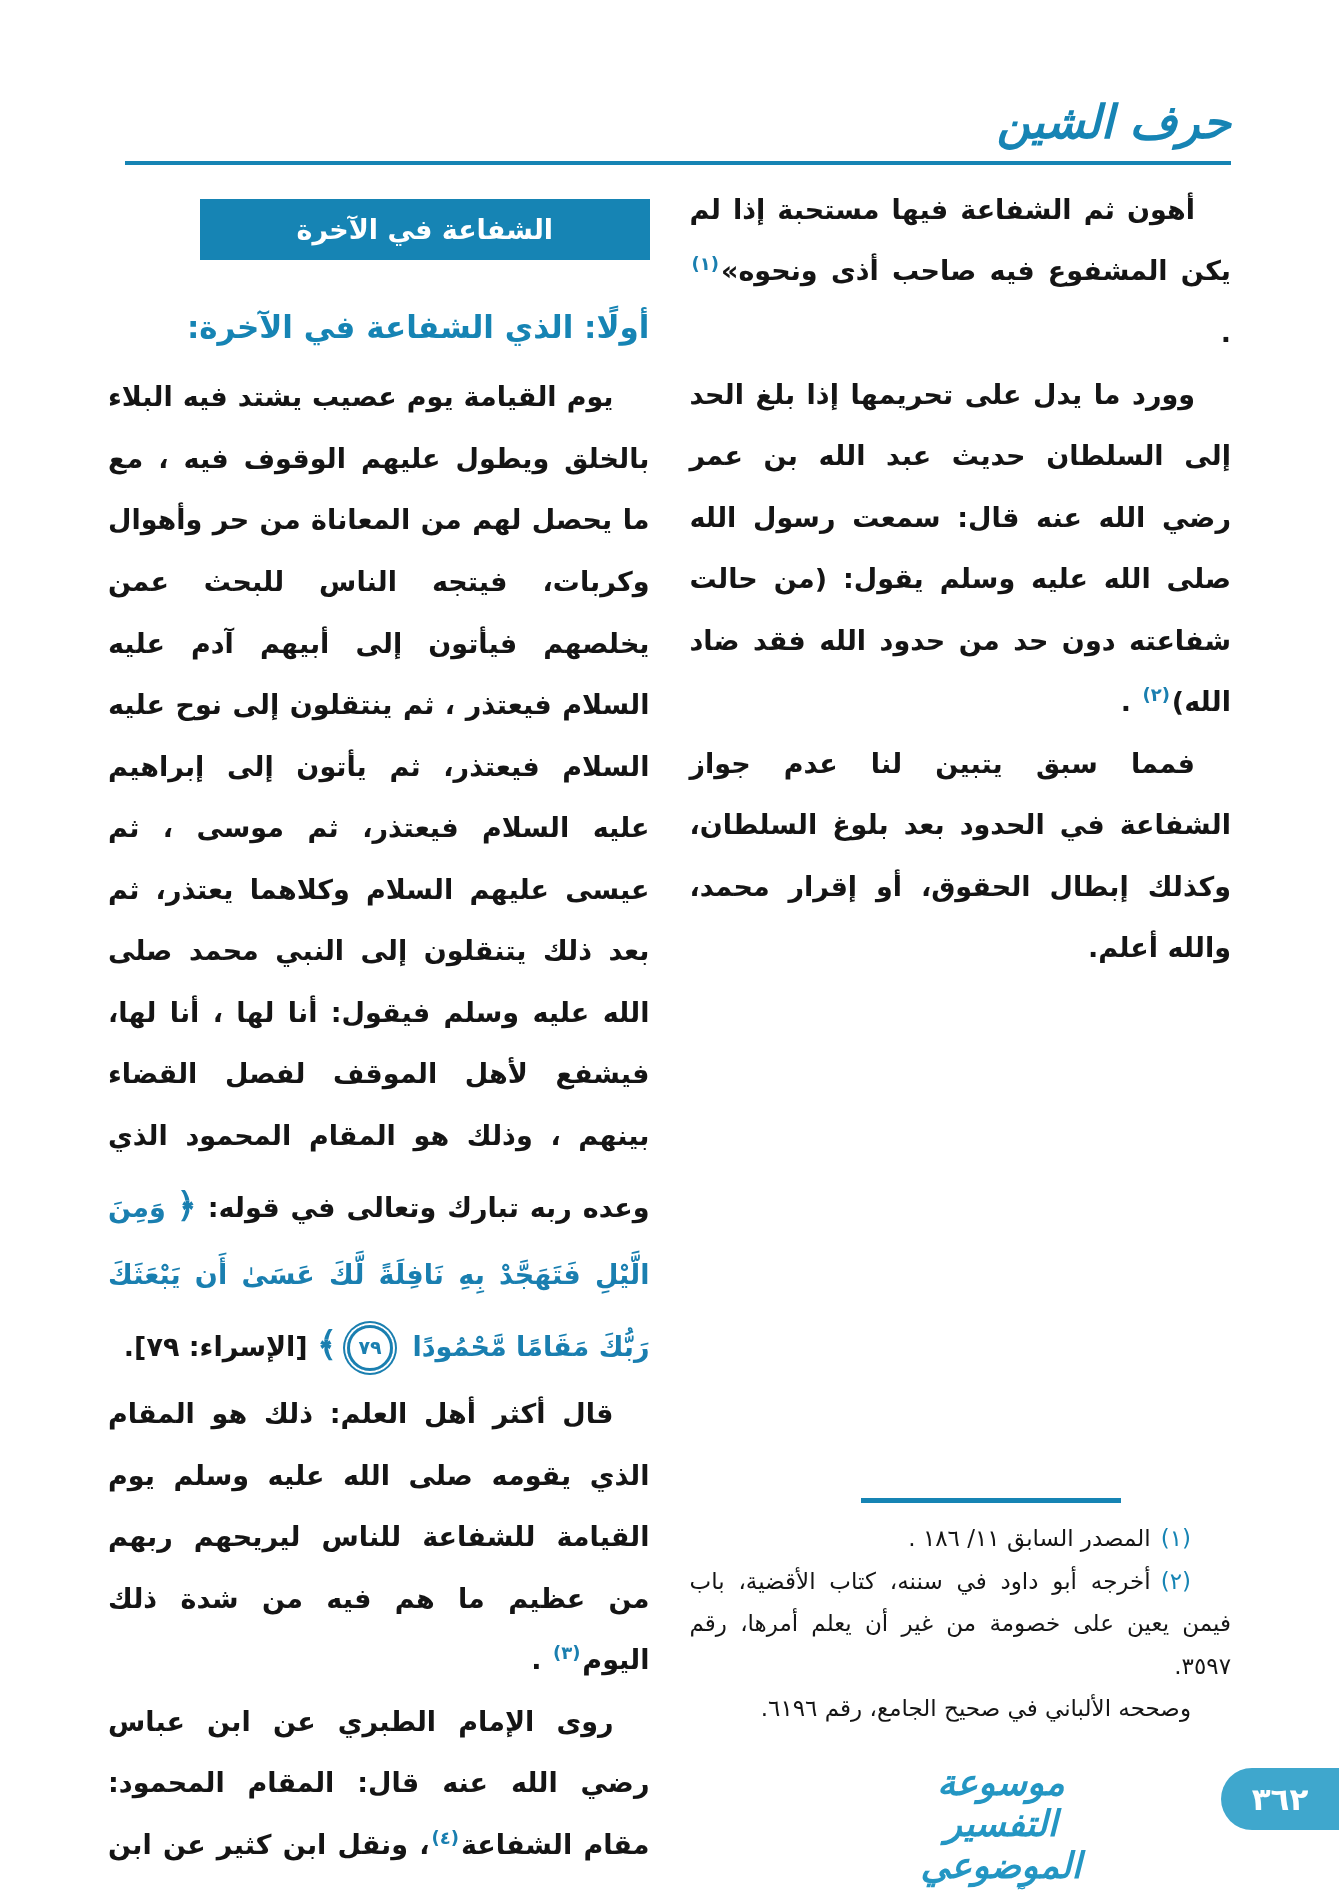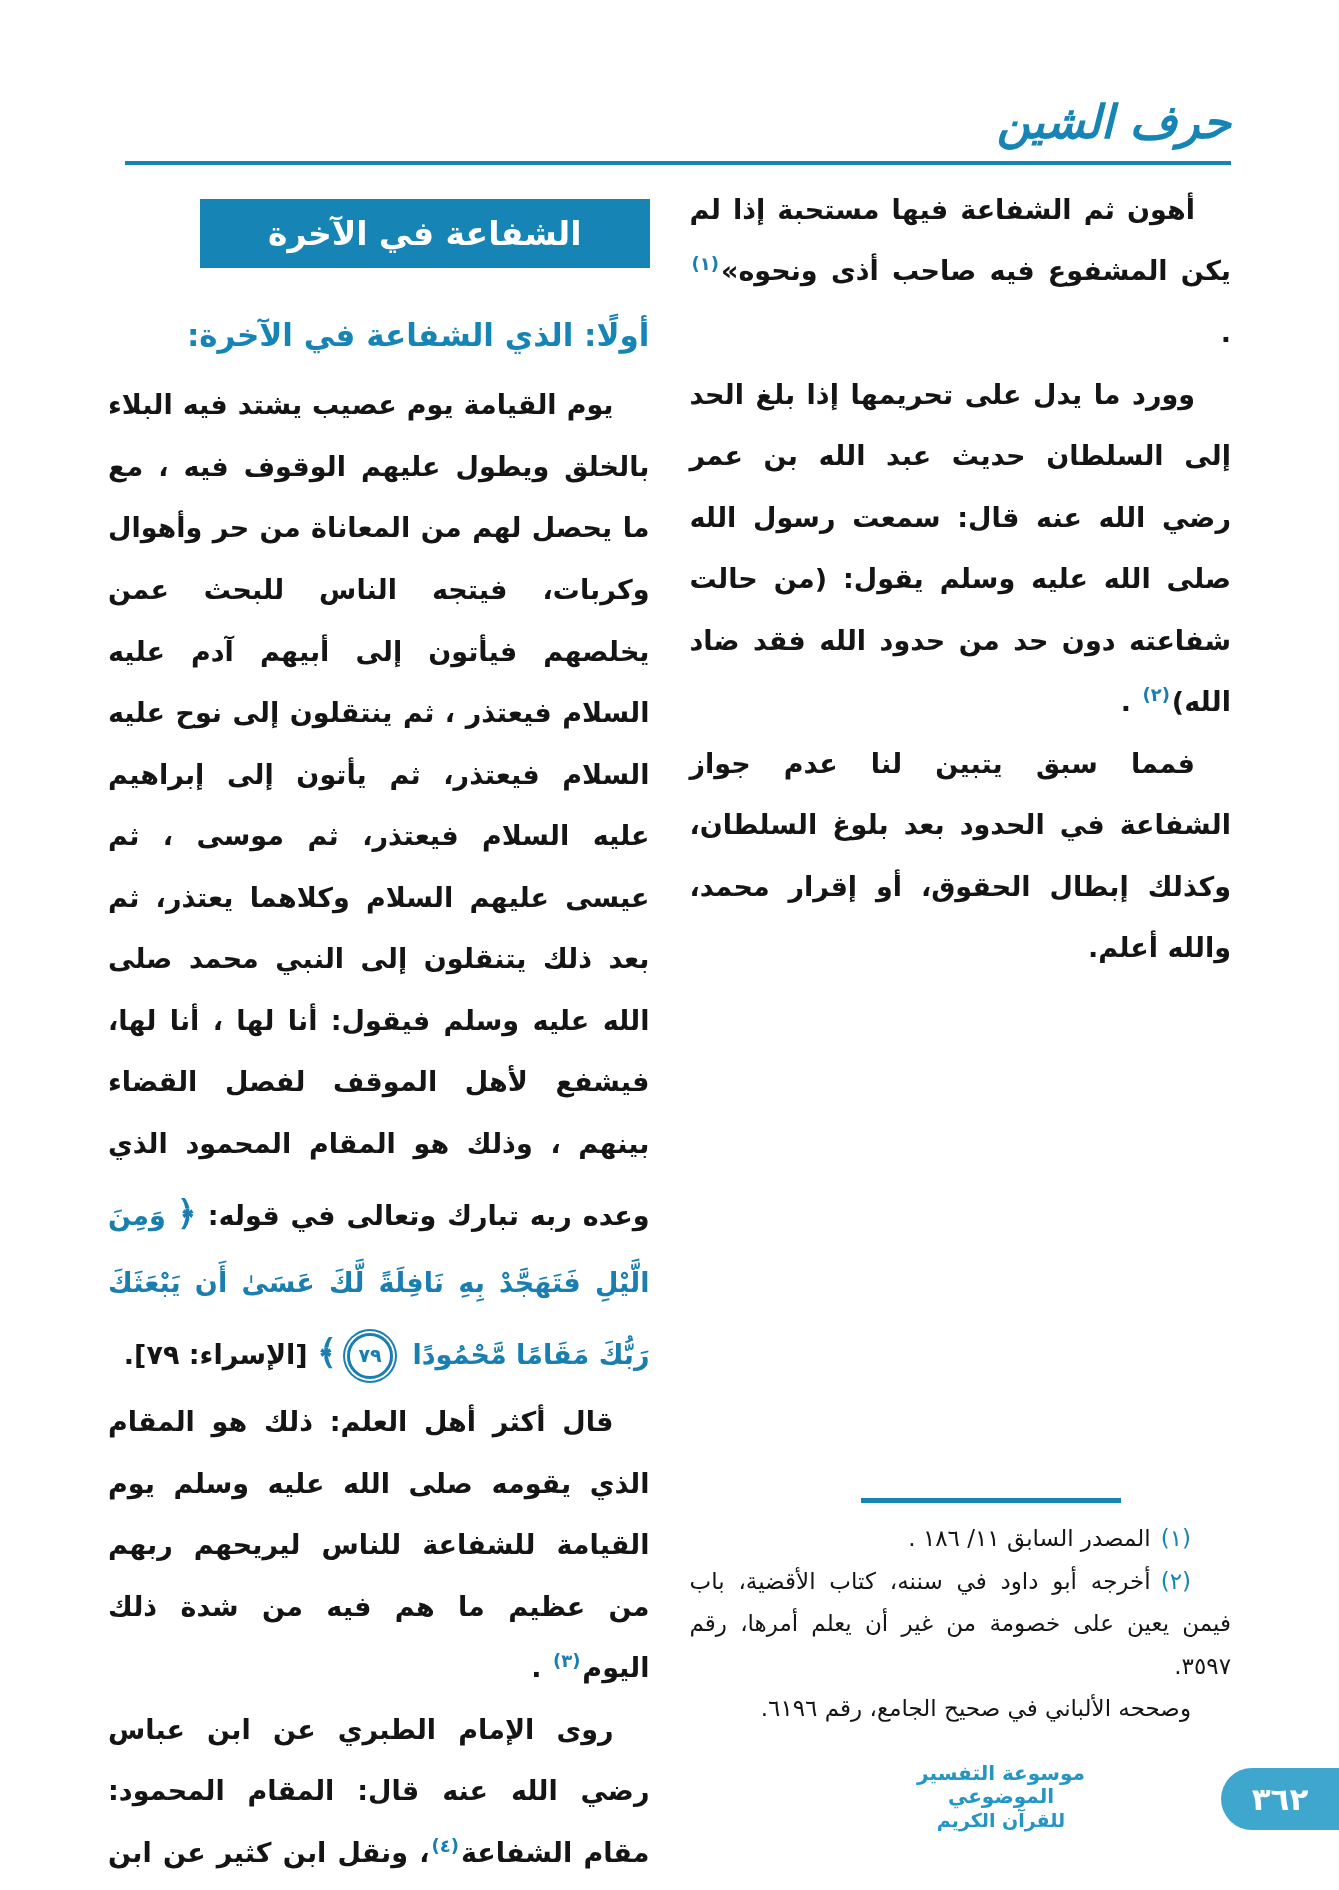--- a/index.html
+++ b/index.html
@@ -24,21 +24,21 @@
     margin:0;
   }
   .indent{text-indent:36px;}
   .hadith{font-weight:bold;}
   .ref{
     color:#1a7fb0;font-size:18px;font-weight:bold;
     vertical-align:super;line-height:0;margin:0 2px;
   }
   
   .title-box{
-    background:#1684b4;color:#ffffff;font-size:33px;font-weight:bold;
+    background:#1684b4;color:#ffffff;font-size:27px;font-weight:bold;
     text-align:center;padding:15px 10px;margin:20px 92px 44px 50px;
     margin-right:0;margin-left:92px;
   }
   .subheading{
     color:#1684b4;font-size:31px;font-weight:bold;text-align:right;
     margin:0 0 16px 0;line-height:1.5;
   }
   
   .quran{color:#1a7fb0;}
   .ornate{color:#1a7fb0;font-size:34px;font-weight:bold;}
@@ -55,21 +55,21 @@
   .col-right .fn-rule{width:260px;margin-left:auto;margin-right:110px;}
   .fn{margin:0;text-align:justify;}
   .col-right .fn{text-indent:40px;}
   .fn-num{color:#1684b4;padding-left:10px;}
   .fn-cont{text-indent:0;}
   
   .logo{
     position:absolute;top:1762px;right:220px;width:236px;text-align:center;
     color:#2496c3;line-height:1.15;
   }
-  .logo-line1{font-size:20px;font-weight:bold;letter-spacing:1px;}
+  .logo-line1{font-size:36px;font-weight:bold;font-style:italic;letter-spacing:1px;}
   .logo-line2{font-size:19px;font-weight:bold;margin-top:2px;}
   .page-chip{
     position:absolute;top:1768px;right:0;width:118px;height:62px;
     background:#3fa7cd;color:#ffffff;font-size:31px;font-weight:bold;
     display:flex;align-items:center;justify-content:center;
     border-radius:31px 0 0 31px;
   }
 </style>
 </head>
 <body>

